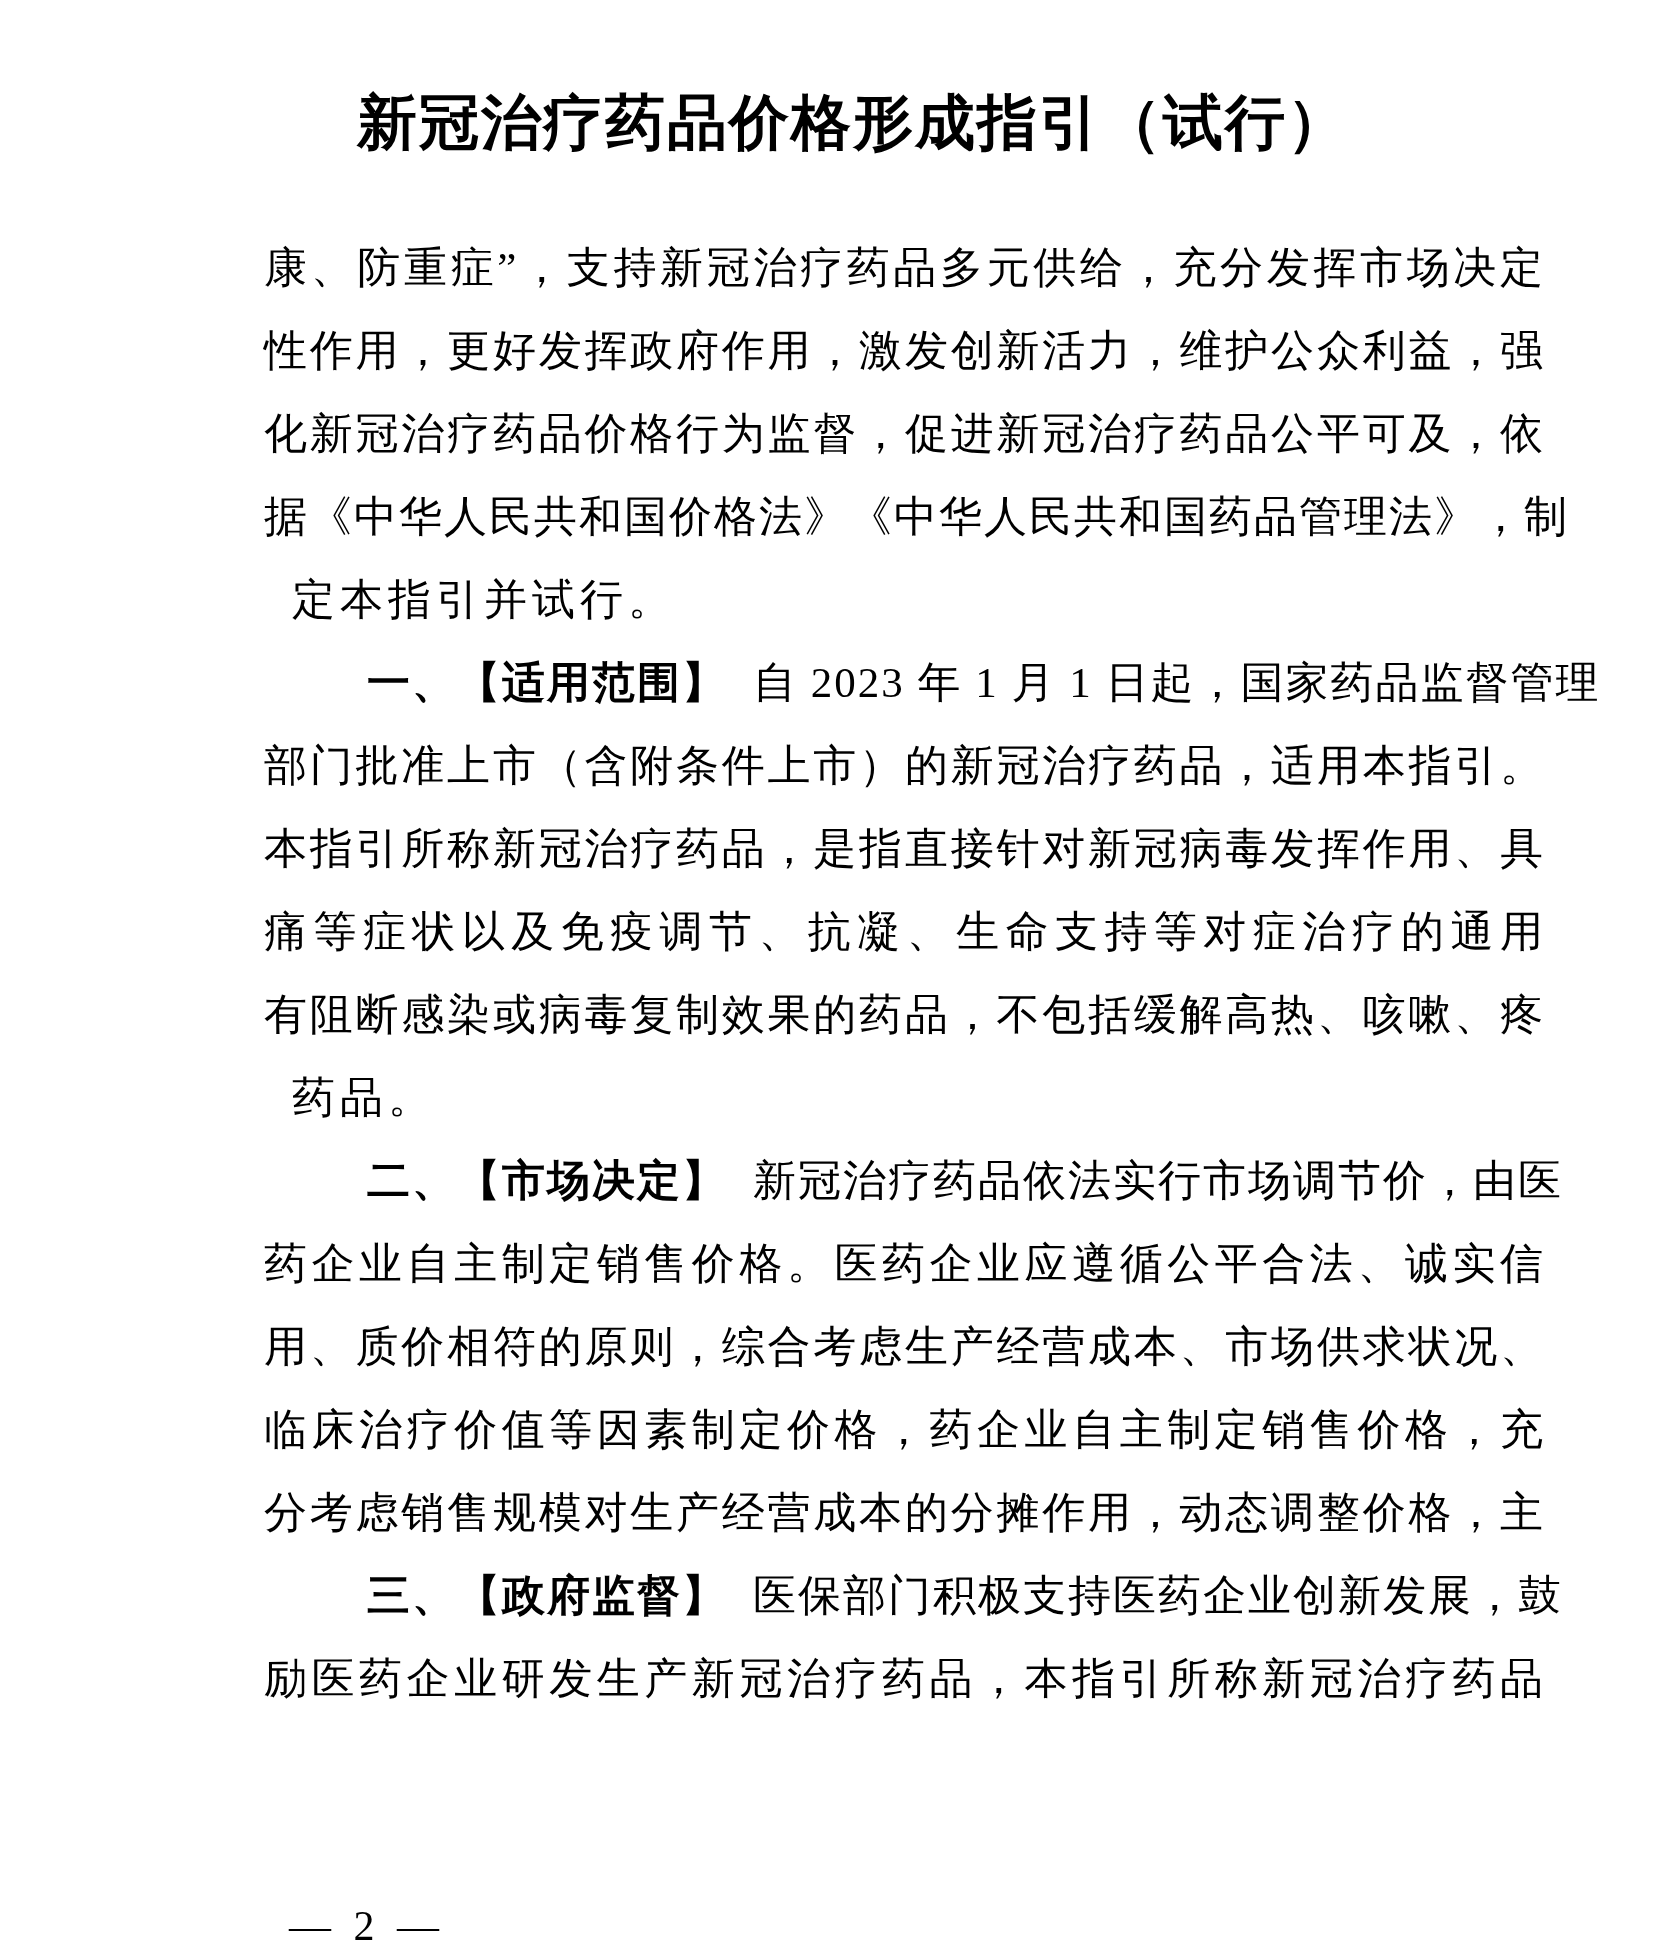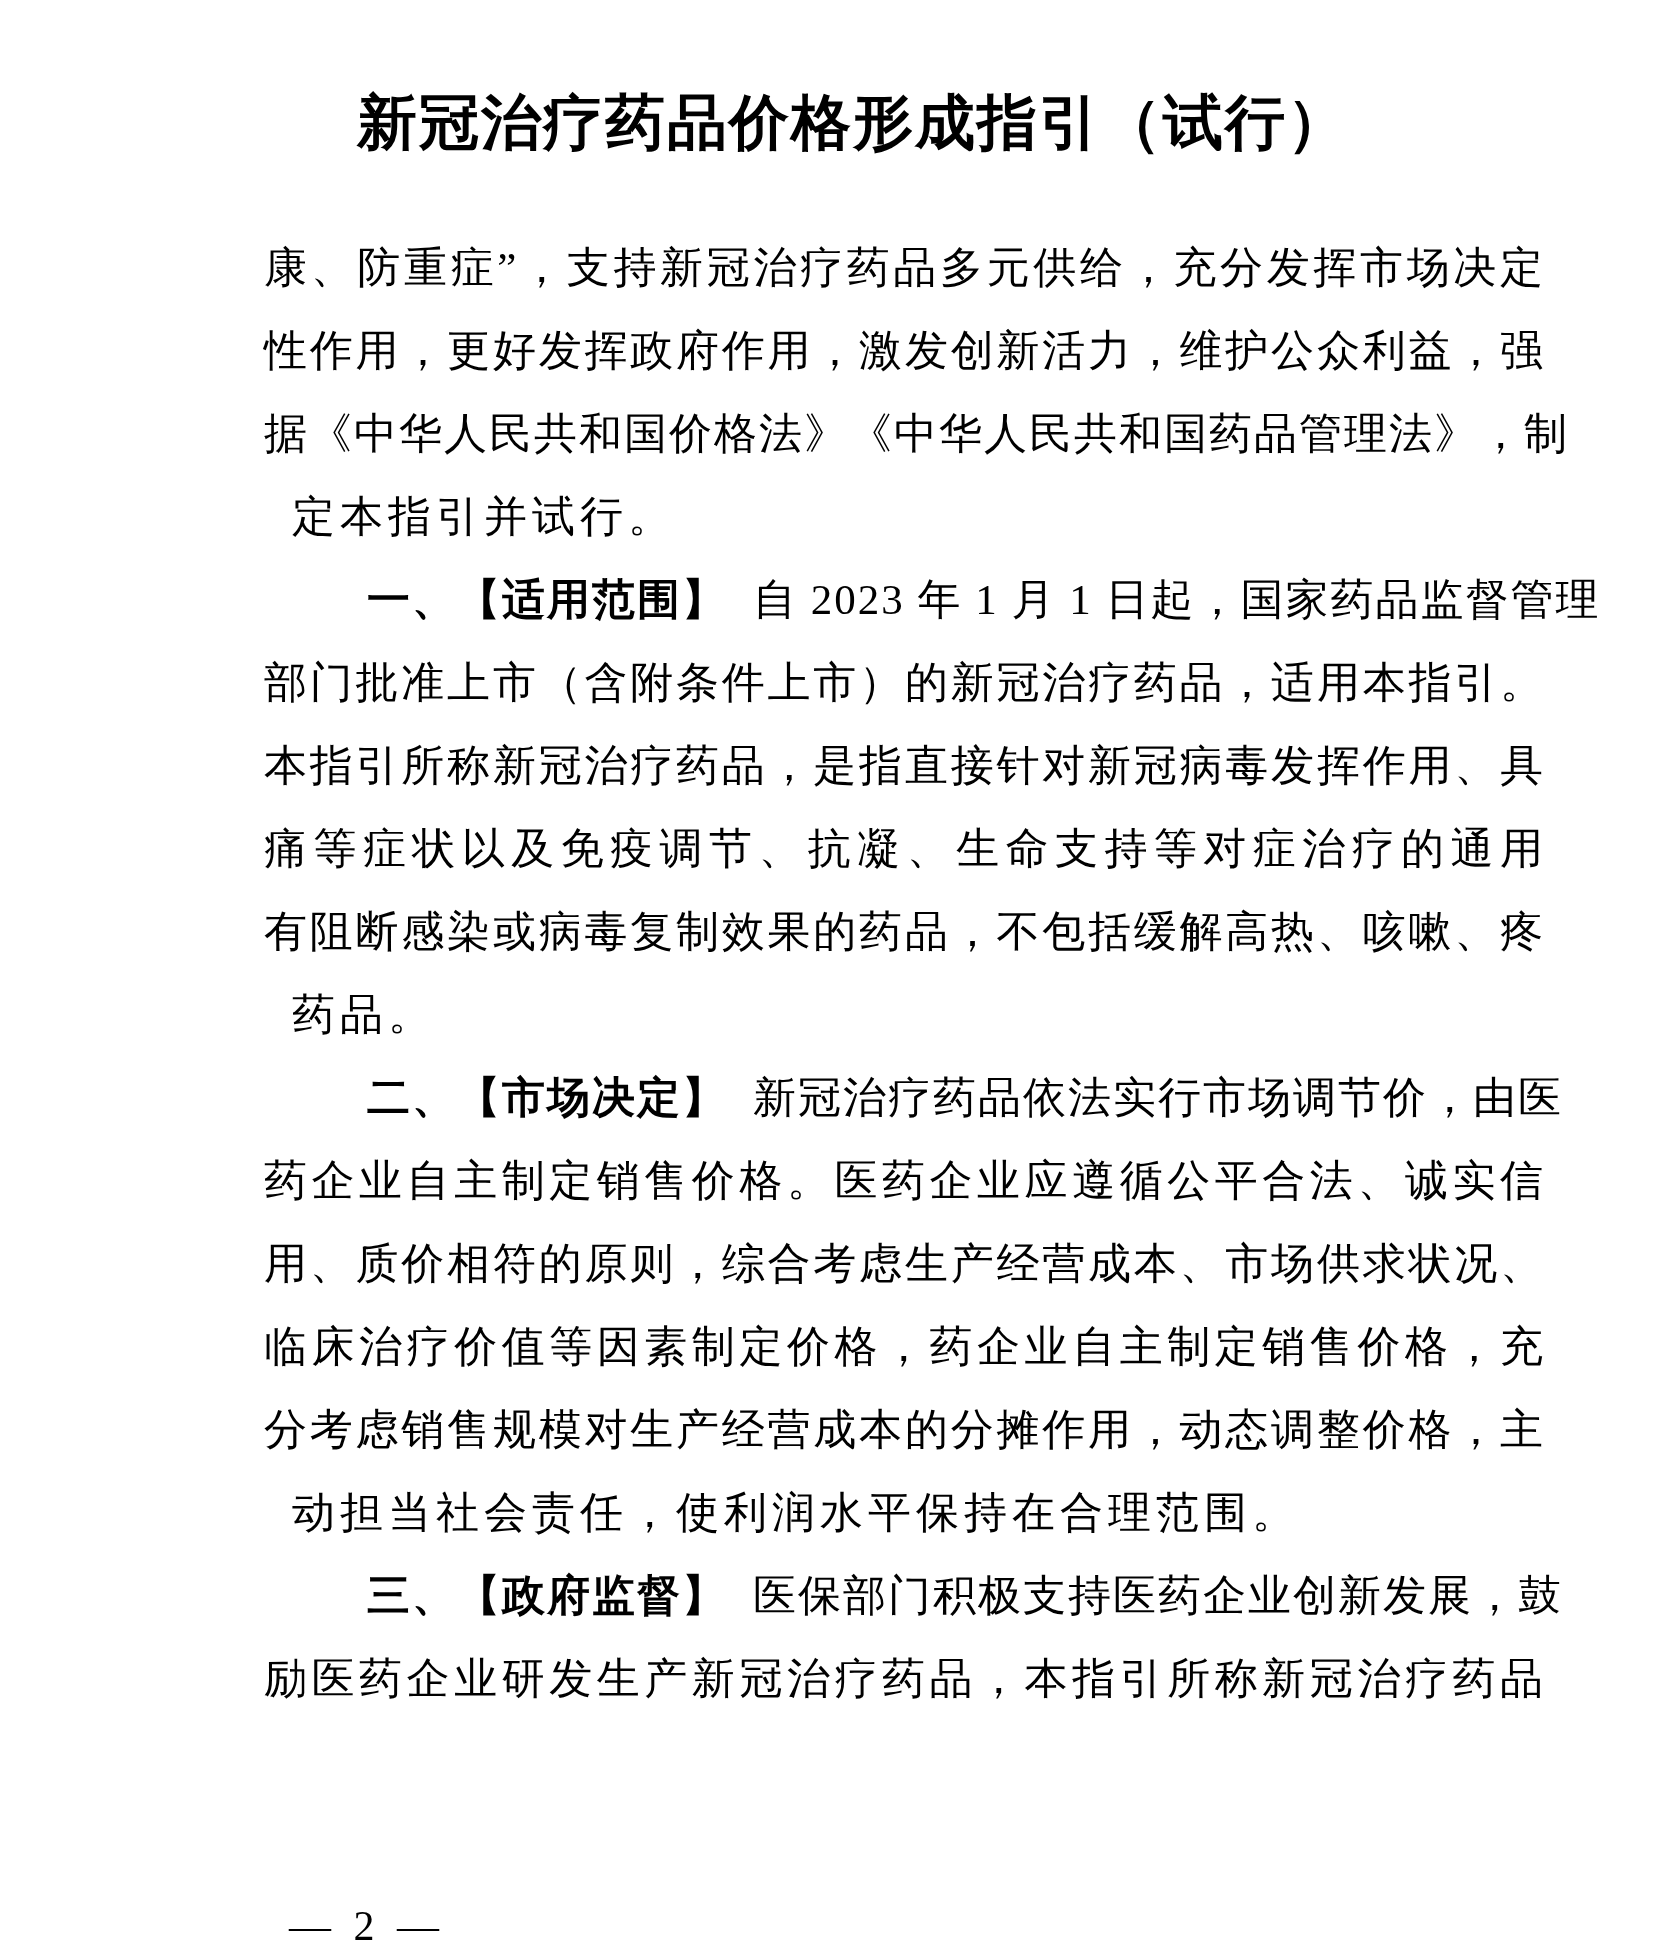--- a/index.html
+++ b/index.html
@@ -63,40 +63,40 @@
 <body>
 
 <div class="page">
 
   <div class="doc-title">新冠治疗药品价格形成指引（试行）</div>
 
   <div class="body-text">
 
     <div class="line">康、防重症”，支持新冠治疗药品多元供给，充分发挥市场决定</div>
     <div class="line">性作用，更好发挥政府作用，激发创新活力，维护公众利益，强</div>
+    <div class="line">化新冠治疗药品价格行为监督，促进新冠治疗药品公平可及，依</div>
     <div class="line">据《中华人民共和国价格法》《中华人民共和国药品管理法》，制</div>
     <div class="line last">定本指引并试行。</div>
 
     <div class="line ind">
       <span class="hd">一、【适用范围】</span><span>自 2023 年 1 月 1 日起，国家药品监督管理</span>
     </div>
     <div class="line">部门批准上市（含附条件上市）的新冠治疗药品，适用本指引。</div>
     <div class="line">本指引所称新冠治疗药品，是指直接针对新冠病毒发挥作用、具</div>
     <div class="line">痛等症状以及免疫调节、抗凝、生命支持等对症治疗的通用</div>
     <div class="line">有阻断感染或病毒复制效果的药品，不包括缓解高热、咳嗽、疼</div>
     <div class="line last">药品。</div>
 
     <div class="line ind">
       <span class="hd">二、【市场决定】</span><span>新冠治疗药品依法实行市场调节价，由医</span>
     </div>
     <div class="line">药企业自主制定销售价格。医药企业应遵循公平合法、诚实信</div>
     <div class="line">用、质价相符的原则，综合考虑生产经营成本、市场供求状况、</div>
     <div class="line">临床治疗价值等因素制定价格，药企业自主制定销售价格，充</div>
     <div class="line">分考虑销售规模对生产经营成本的分摊作用，动态调整价格，主</div>
-    <div class="line last">动担当社会责任，使利润水平保持在合理范围。</div>
 
     <div class="line ind">
       <span class="hd">三、【政府监督】</span><span>医保部门积极支持医药企业创新发展，鼓</span>
     </div>
     <div class="line">励医药企业研发生产新冠治疗药品，本指引所称新冠治疗药品</div>
 
   </div>
 
   <div class="page-num">— 2 —</div>
 

